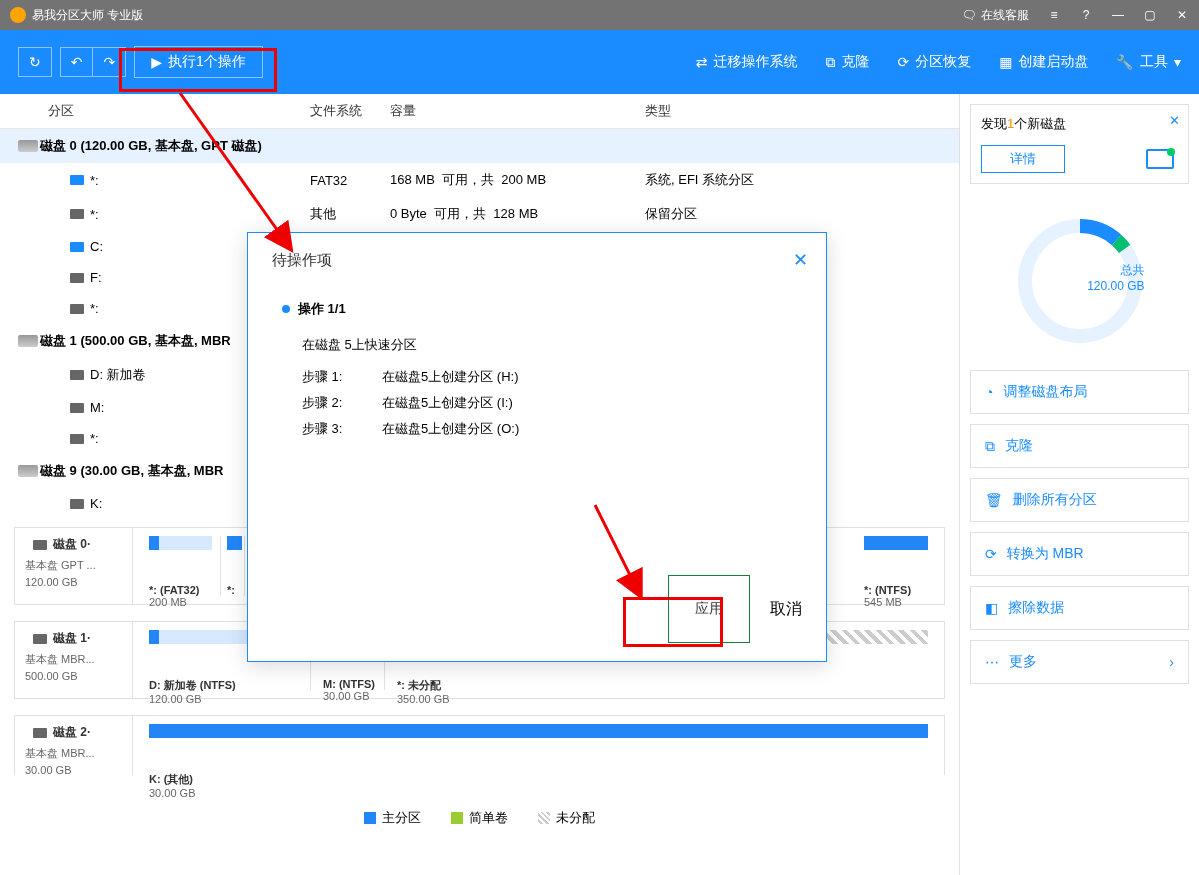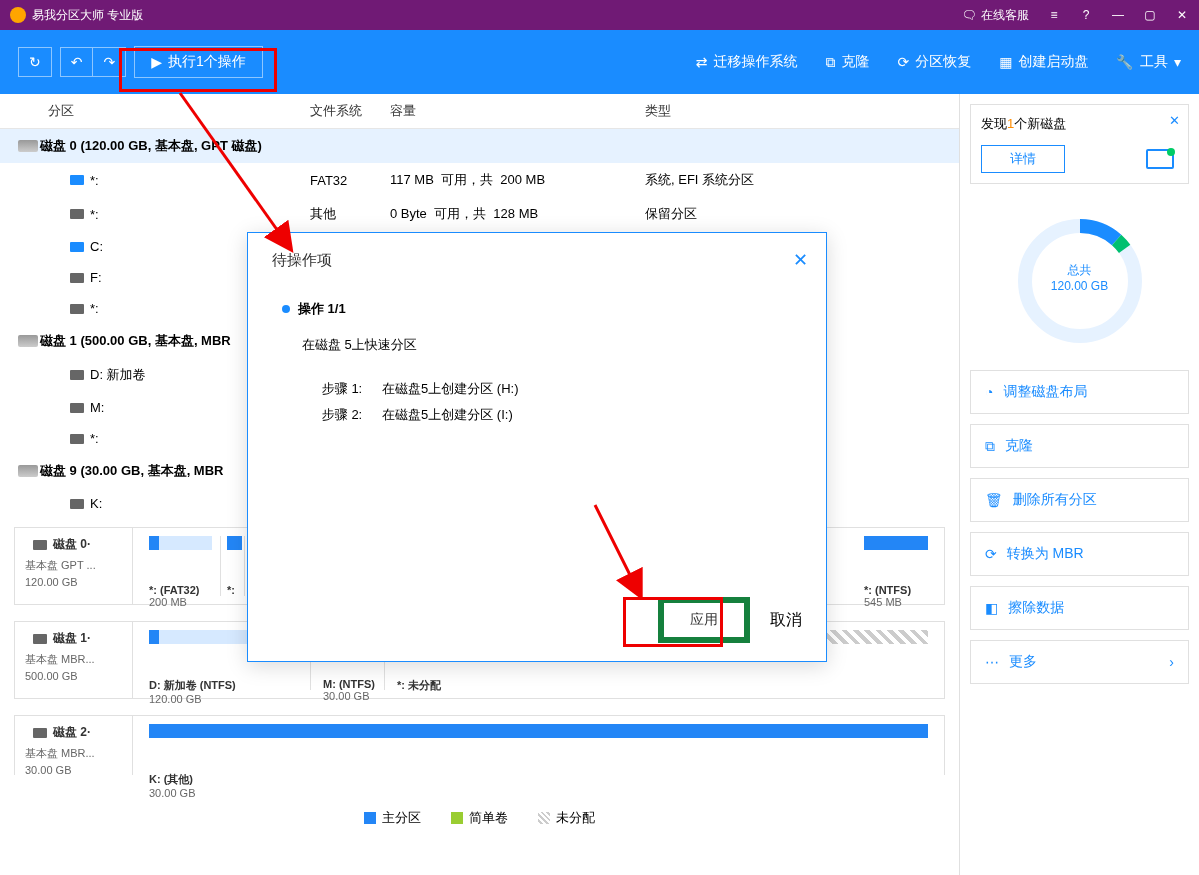--- a/index.html
+++ b/index.html
@@ -1,18 +1,18 @@
 <!DOCTYPE html>
 <html><head>
 <meta charset="utf-8">
 <style>
 * { margin: 0; padding: 0; box-sizing: border-box; font-family: "Microsoft YaHei", sans-serif; }
 body { background: #fff; width: 1199px; height: 875px; overflow: hidden; position: relative; }
 
-.titlebar { background: #701a75; height: 30px; display: flex; align-items: center; padding: 0 10px; color: #fff; font-size: 12px; }
+.titlebar { background: #737373; height: 30px; display: flex; align-items: center; padding: 0 10px; color: #fff; font-size: 12px; }
 .titlebar .logo { width: 16px; height: 16px; background: #ffa500; border-radius: 50%; margin-right: 6px; }
 .titlebar .title-text { flex: 1; }
 .titlebar .title-right { display: flex; align-items: center; gap: 18px; }
 .titlebar .tb-icon { width: 14px; height: 14px; cursor: pointer; display: inline-flex; align-items: center; justify-content: center; }
 
 .toolbar { background: #1a8cff; height: 64px; display: flex; align-items: center; padding: 0 18px; color: #fff; font-size: 14px; }
 .toolbar .tb-left { display: flex; align-items: center; gap: 8px; }
 .toolbar .tb-btn { border: 1px solid rgba(255,255,255,0.5); padding: 6px 10px; cursor: pointer; display: flex; align-items: center; }
 .toolbar .tb-exec { border: 1px solid rgba(255,255,255,0.5); padding: 6px 16px; cursor: pointer; display: flex; align-items: center; gap: 6px; }
 .toolbar .tb-right { margin-left: auto; display: flex; align-items: center; gap: 28px; }
@@ -58,37 +58,37 @@
 
 .notice-box { border: 1px solid #e0e0e0; padding: 10px; position: relative; font-size: 13px; margin-bottom: 16px; }
 .notice-box .n-close { position: absolute; right: 8px; top: 8px; color: #1a8cff; cursor: pointer; }
 .notice-box .n-btn { border: 1px solid #1a8cff; color: #1a8cff; padding: 4px 28px; margin-top: 12px; cursor: pointer; display: inline-block; }
 .notice-box .n-disk { position: absolute; right: 14px; bottom: 14px; width: 28px; height: 20px; border: 2px solid #1a8cff; border-radius: 2px; }
 .notice-box .n-disk::after { content:''; position:absolute; right:-3px; top:-3px; width:8px; height:8px; background:#0c6; border-radius:50%; }
 
 .donut-wrap { text-align: center; padding: 16px 0 24px; position: relative; }
 .donut { width: 130px; height: 130px; margin: 0 auto; position: relative; }
 .donut svg { transform: rotate(-90deg); }
-.donut .dtxt { position: absolute; top: 46px; left: 0; right: 0; text-align: center; font-size: 12px; color: #1a8cff; }
+.donut .dtxt { position: absolute; top: 46px; left: 0; right: 0; text-align: right; font-size: 12px; color: #1a8cff; }
 
 .action-list .act-btn { width: 100%; text-align: left; border: 1px solid #e0e0e0; padding: 12px 14px; margin-bottom: 10px; cursor: pointer; font-size: 14px; color: #1a8cff; display: flex; align-items: center; gap: 10px; }
 .action-list .act-btn .chev { margin-left: auto; }
 
 .modal { position: absolute; left: 247px; top: 232px; width: 580px; height: 430px; background: #fff; border: 1px solid #1a8cff; box-shadow: 0 4px 20px rgba(0,0,0,0.15); padding: 18px 24px; }
 .modal .m-title { font-size: 15px; color: #333; }
 .modal .m-close { position: absolute; right: 18px; top: 16px; color: #1a8cff; font-size: 18px; cursor: pointer; }
 .modal .m-body { padding: 30px 10px; font-size: 13px; }
 .modal .m-op { display: flex; align-items: center; gap: 8px; margin-bottom: 14px; text-align: center; }
 .modal .m-op .dot { width: 8px; height: 8px; background: #1a8cff; border-radius: 50%; }
 .modal .m-op .bold { font-weight: bold; }
 .modal .m-steps { padding-left: 20px; line-height: 2; }
-.modal .m-steps .row { display: flex; text-align: center; }
+.modal .m-steps .row { display: flex; }
 .modal .m-steps .lbl { width: 80px; }
 .modal .m-foot { position: absolute; bottom: 18px; right: 24px; display: flex; gap: 20px; align-items: center; }
-.modal .m-foot .btn { border: 6px solid #15803d; padding: 8px 26px; cursor: pointer; font-size: 14px; color: #333; }
+.modal .m-foot .btn { border: 1px solid #15803d; padding: 24px 26px; cursor: pointer; font-size: 14px; color: #333; }
 
 .red-box { position: absolute; border: 3px solid #e00; pointer-events: none; }
 .arrow-svg { position: absolute; pointer-events: none; }
 
 .disk-row, .part-row { position: relative; }
 </style>
 </head>
 <body>
 
 <div class="titlebar">
@@ -158,21 +158,21 @@
       <div class="disk-row">
         <span class="disk-icon-sm" style="left:18px;"></span>
         <span class="disk-name">磁盘 0 (120.00 GB, 基本盘, GPT 磁盘)</span>
       </div>
       <div class="part-row">
         <div class="col1">
             <span class="drive-icon blue"></span>
             <span>*:</span>
           </div>
         <div class="col2">FAT32</div>
-        <div class="col3"><span>117 MB</span>&nbsp;&nbsp;<span>可用，共</span>&nbsp;&nbsp;<span>200 MB</span></div>
+        <div class="col3"><span>168 MB</span>&nbsp;&nbsp;<span>可用，共</span>&nbsp;&nbsp;<span>200 MB</span></div>
         <div class="col4">系统, EFI 系统分区</div>
       </div>
       <div class="part-row">
         <div class="col1">
             <span class="drive-icon"></span>
             <span>*:</span>
           </div>
         <div class="col2">其他</div>
         <div class="col3"><span>0 Byte</span>&nbsp;&nbsp;<span>可用，共</span>&nbsp;&nbsp;<span>128 MB</span></div>
         <div class="col4">保留分区</div>
@@ -297,20 +297,21 @@
             <div>120.00 GB</div>
           </div>
           <div class="dc-part" style="width:70px;">
             <div class="bar"></div>
             <div class="lbl">M:  (NTFS)</div>
             <div>30.00 GB</div>
           </div>
           <div class="dc-part" style="flex:1;border:none;">
             <div class="bar hatched"></div>
             <div class="lbl">*: 未分配</div>
+            <div>350.00 GB</div>
           </div>
         </div>
       </div>
 
       <div class="disk-card" style="height:60px;border-bottom:none;">
         <div class="dc-info">
           <div class="dc-title">
               <span class="drive-icon"></span>
               <b>磁盘 2·</b>
             </div>
@@ -398,28 +399,32 @@
 
 <div class="modal">
   <div class="m-title">待操作项</div>
   <div class="m-close">✕</div>
   <div class="m-body">
     <div class="m-op">
       <span class="dot"></span>
       <span class="bold">操作 1/1</span>
     </div>
     <div class="m-steps">
-      <div style="margin-bottom:18px;">在磁盘 5上快速分区</div>
+      <div style="margin-bottom:6px;">在磁盘 5上快速分区</div>
       <div class="row">
           <span class="lbl">步骤 1:</span>
           <span>在磁盘5上创建分区 (H:)</span>
         </div>
       <div class="row">
           <span class="lbl">步骤 2:</span>
           <span>在磁盘5上创建分区 (I:)</span>
+        </div>
+      <div class="row">
+          <span class="lbl">步骤 3:</span>
+          <span>在磁盘5上创建分区 (O:)</span>
         </div>
     </div>
   </div>
   <div class="m-foot">
     <div class="btn">应用</div>
     <div style="cursor:pointer;">取消</div>
   </div>
 </div>
 
 <div class="red-box" style="left:119px; top:48px; width:158px; height:44px;"></div>

